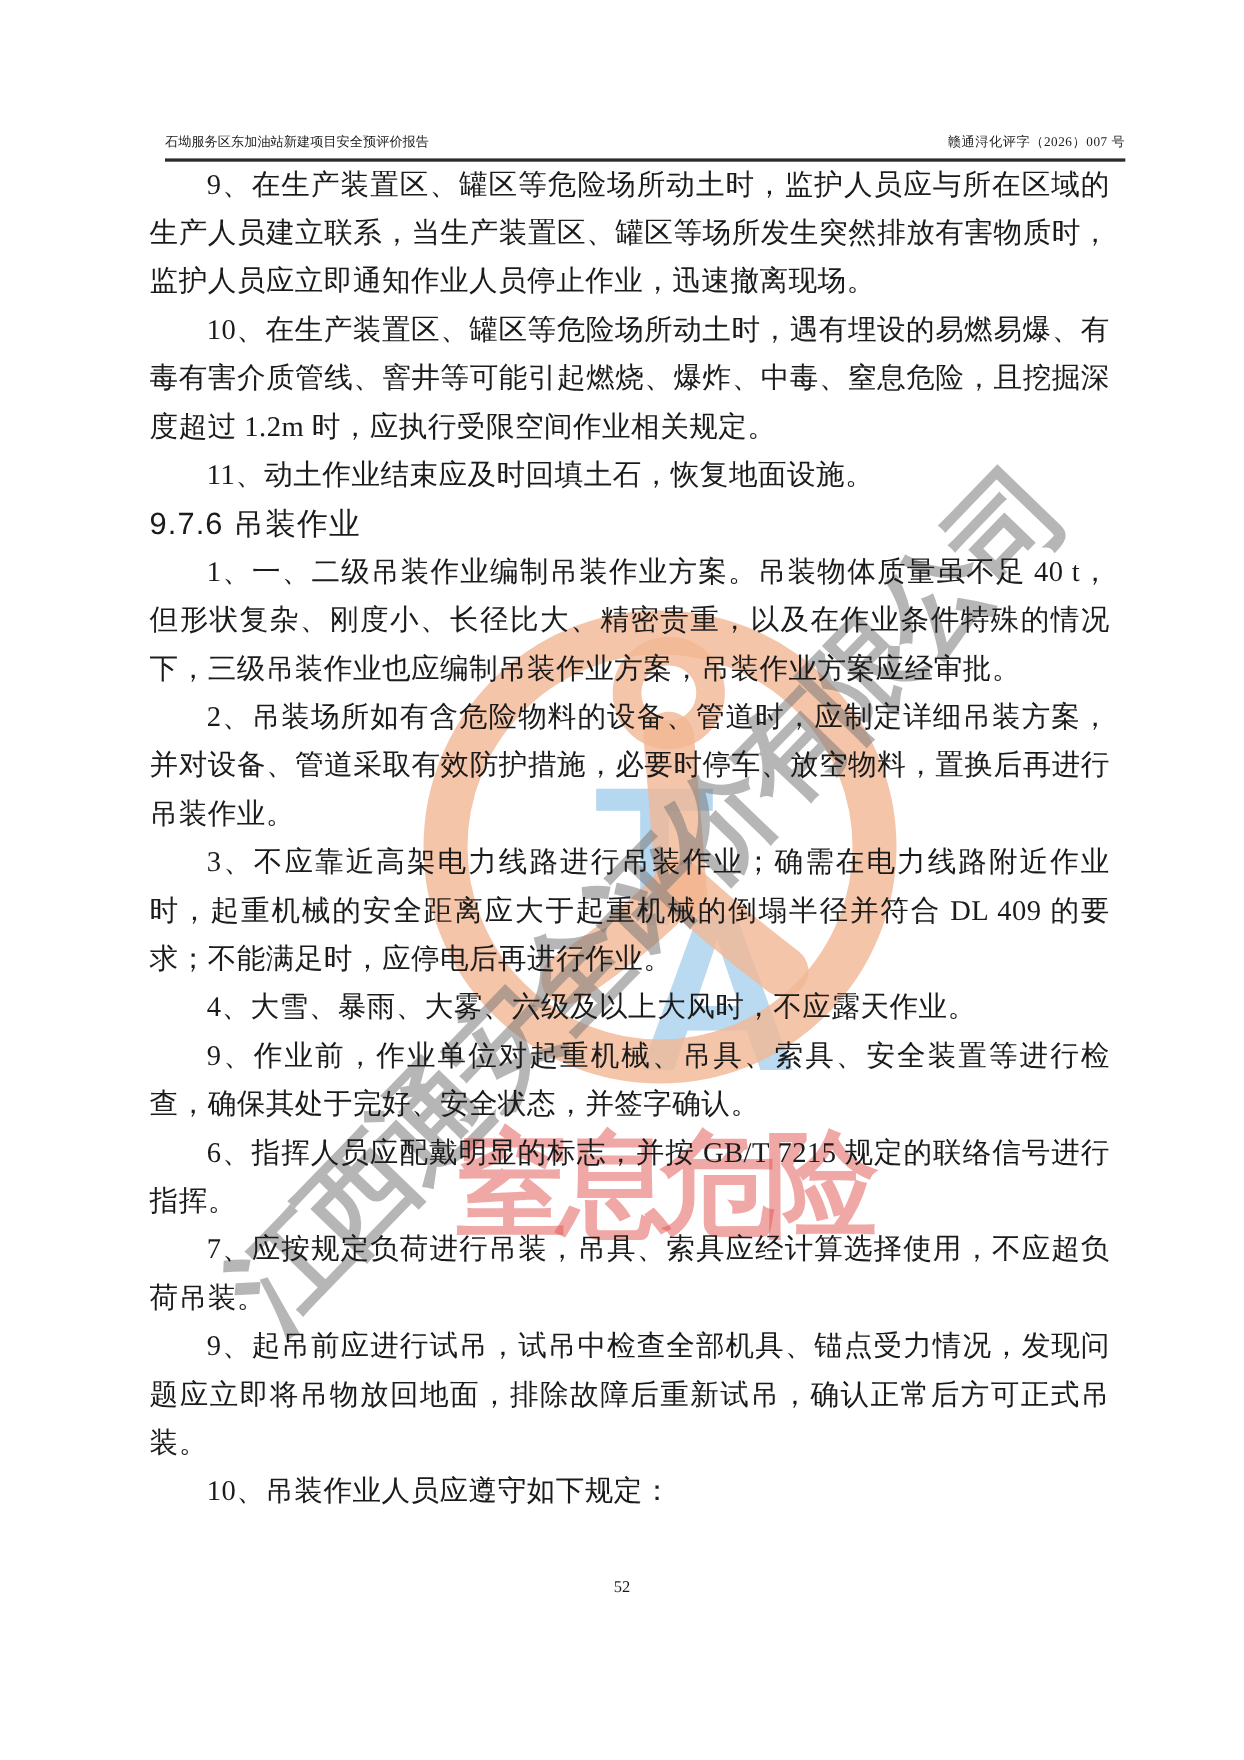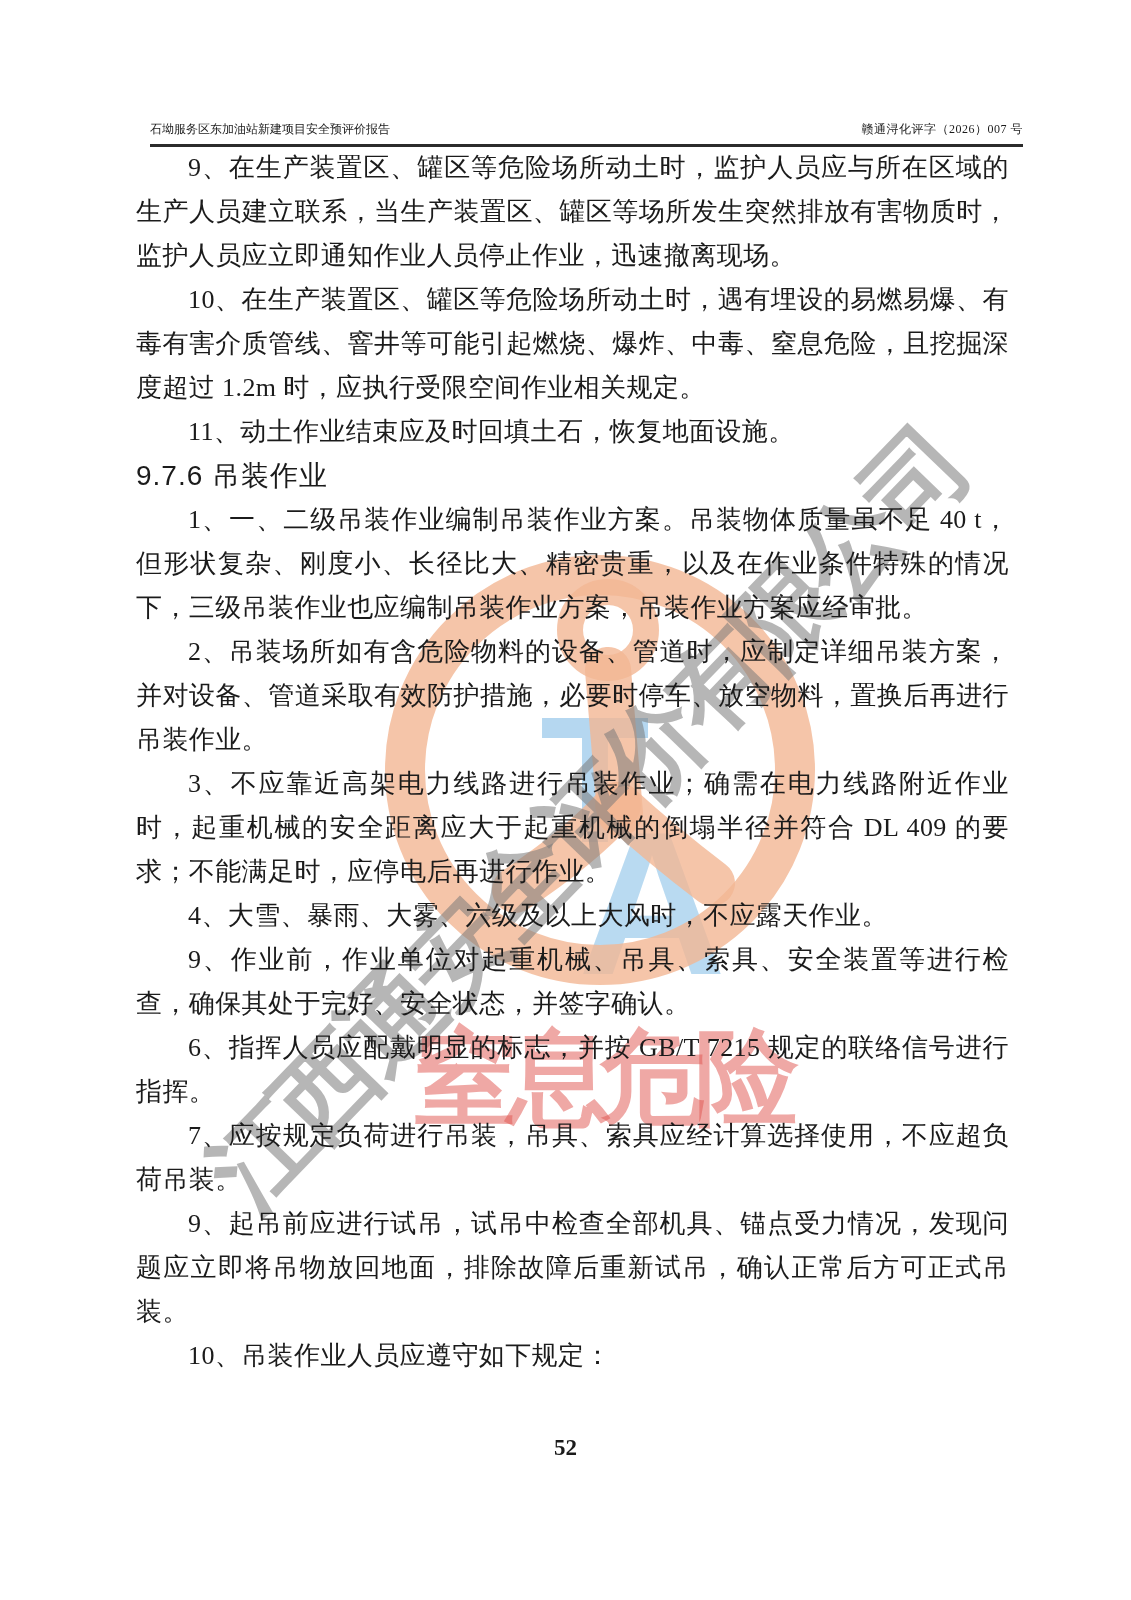--- a/index.html
+++ b/index.html
@@ -24,21 +24,21 @@
   }
   .para { margin:0; text-indent:2em; }
   .heading {
     margin:0; text-indent:0; font-weight:normal; font-size:28px;
     font-family:"Liberation Sans","DejaVu Sans",sans-serif; letter-spacing:1px;
   }
 
   
   .footer {
     position:absolute; left:0; top:1435px; width:100%; z-index:10;
-    text-align:center; font-size:23px; font-weight:bold;
+    text-align:center; font-size:15px; font-weight:normal;
   }
 
   
   .wm { position:absolute; pointer-events:none; }
   .wm-logo { left:340px; top:515px; width:520px; height:520px; z-index:2; }
   .wm-blue-t {
     left:540px; top:690px; z-index:1;
     font-family:"Liberation Sans","DejaVu Sans",sans-serif;
     font-weight:700; font-size:180px; line-height:1; color:rgba(162,205,236,0.8);
   }

